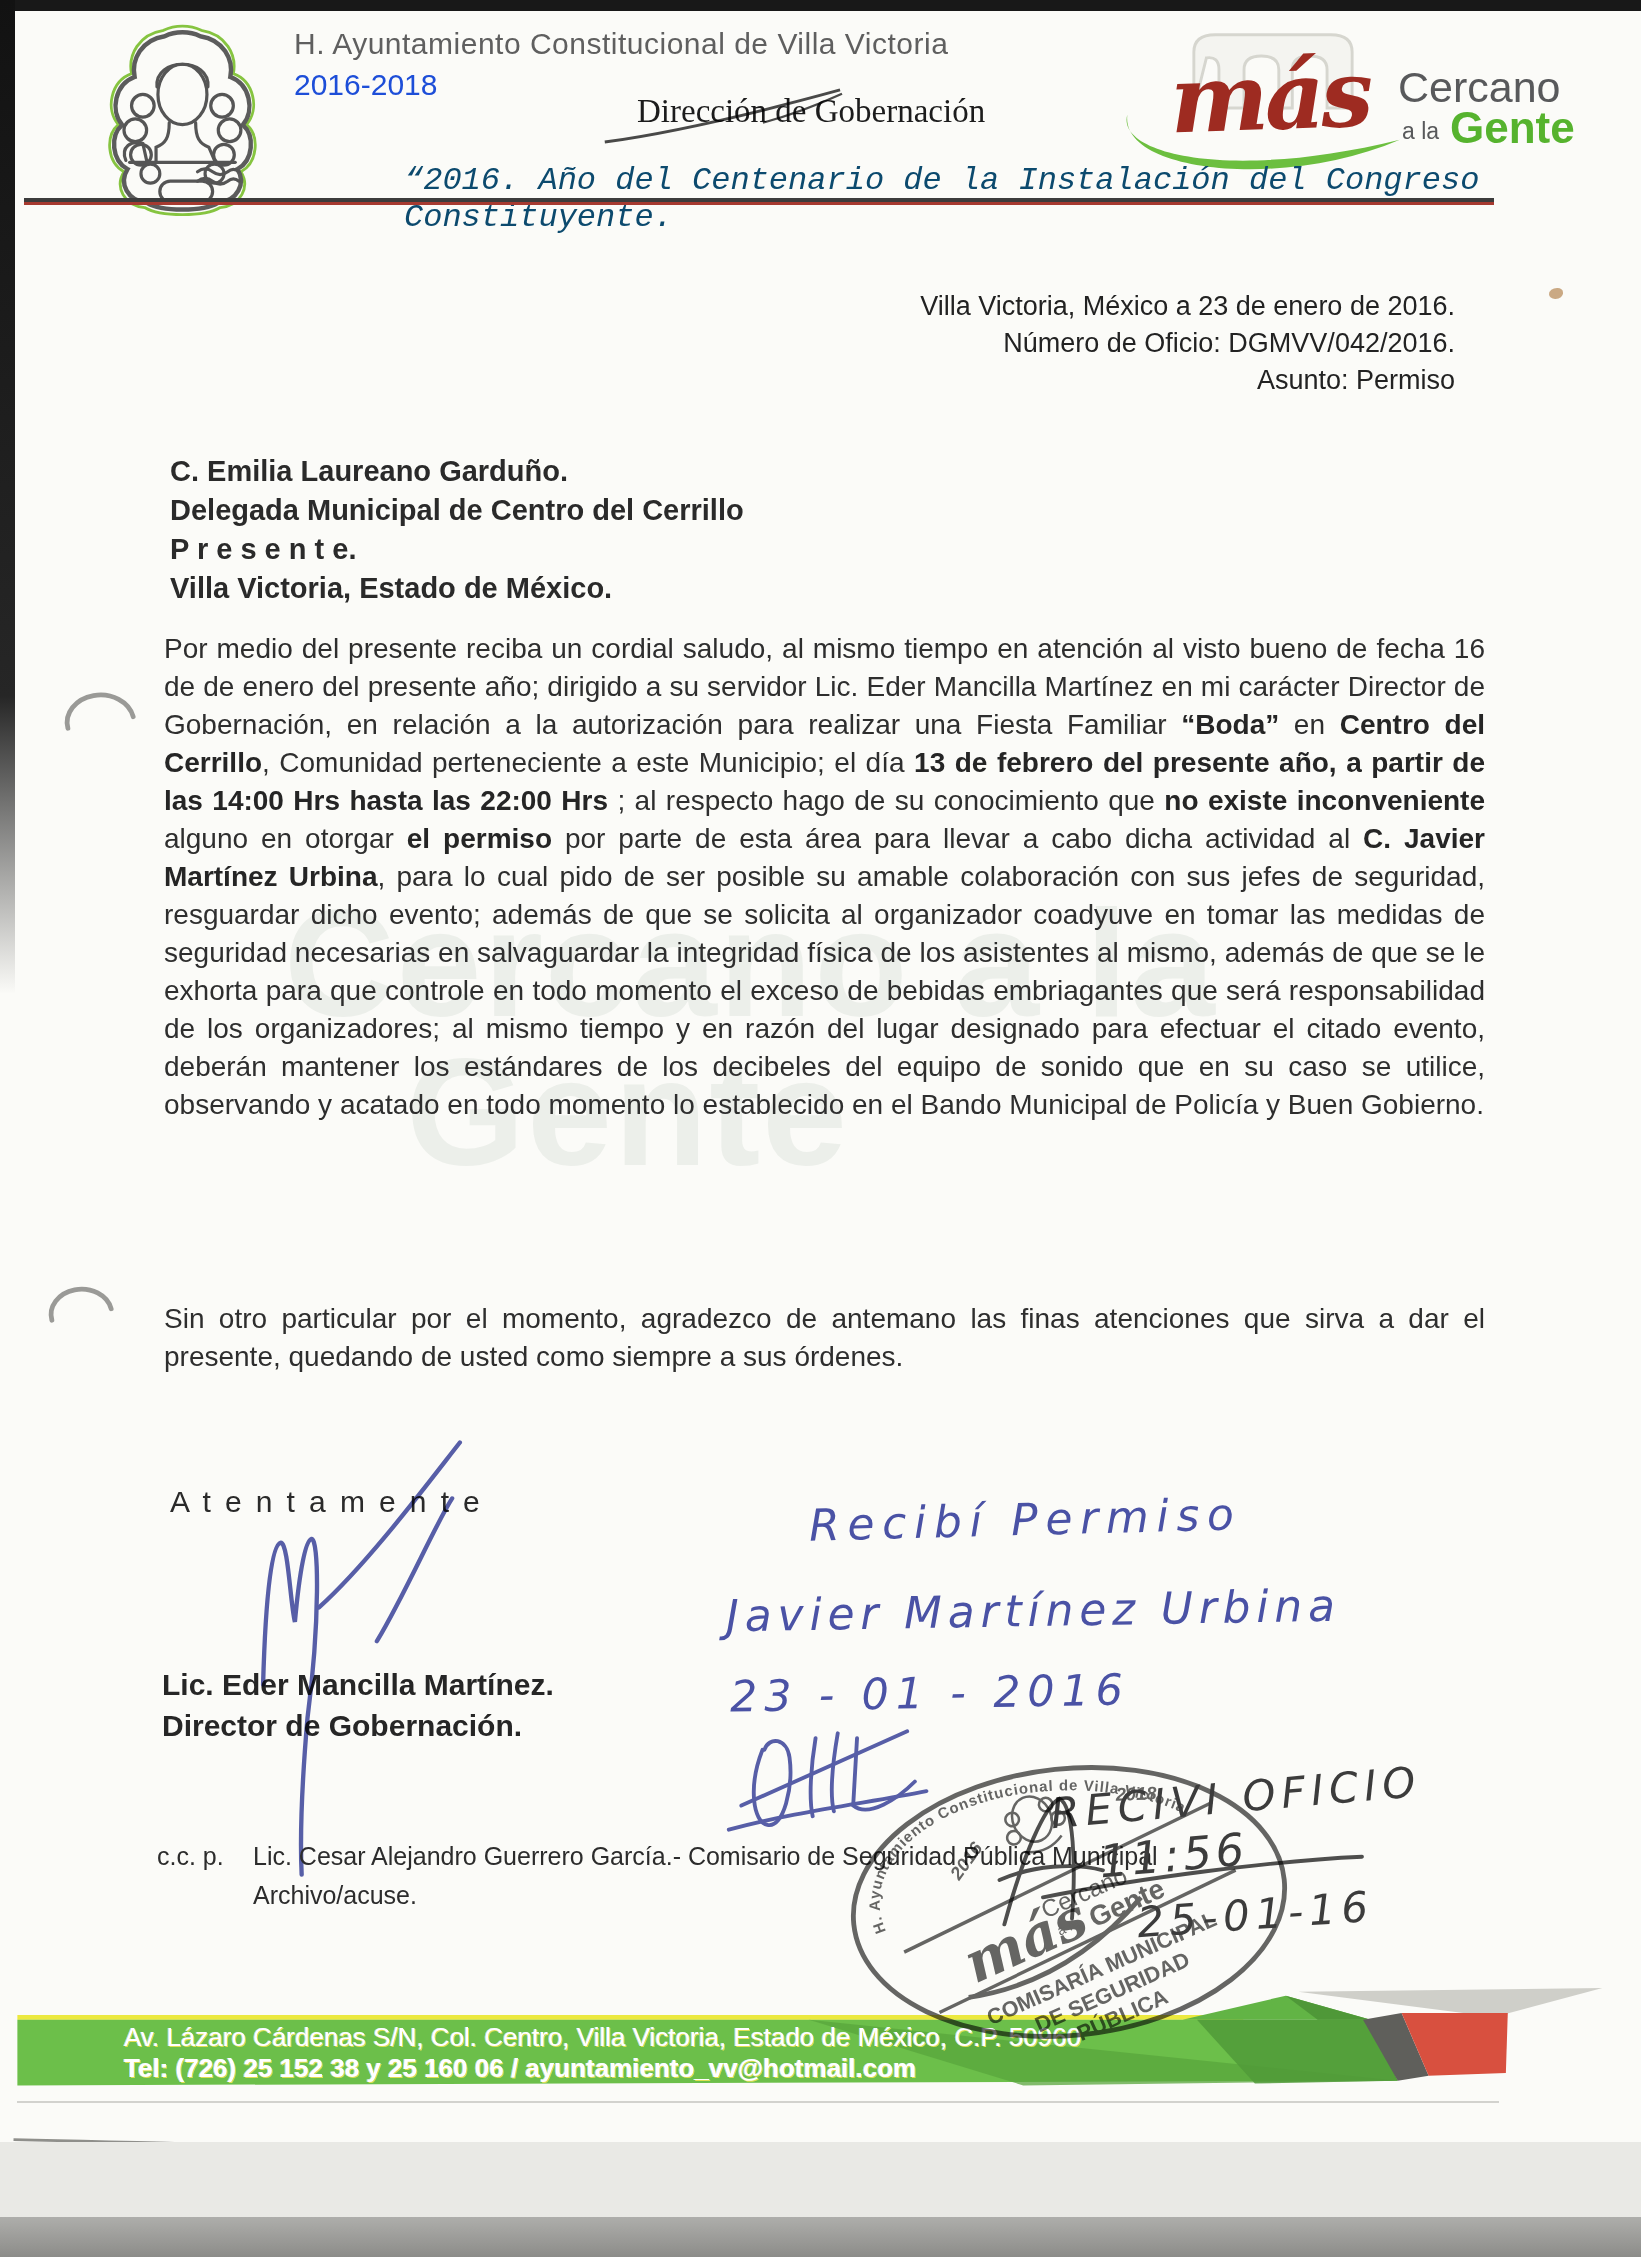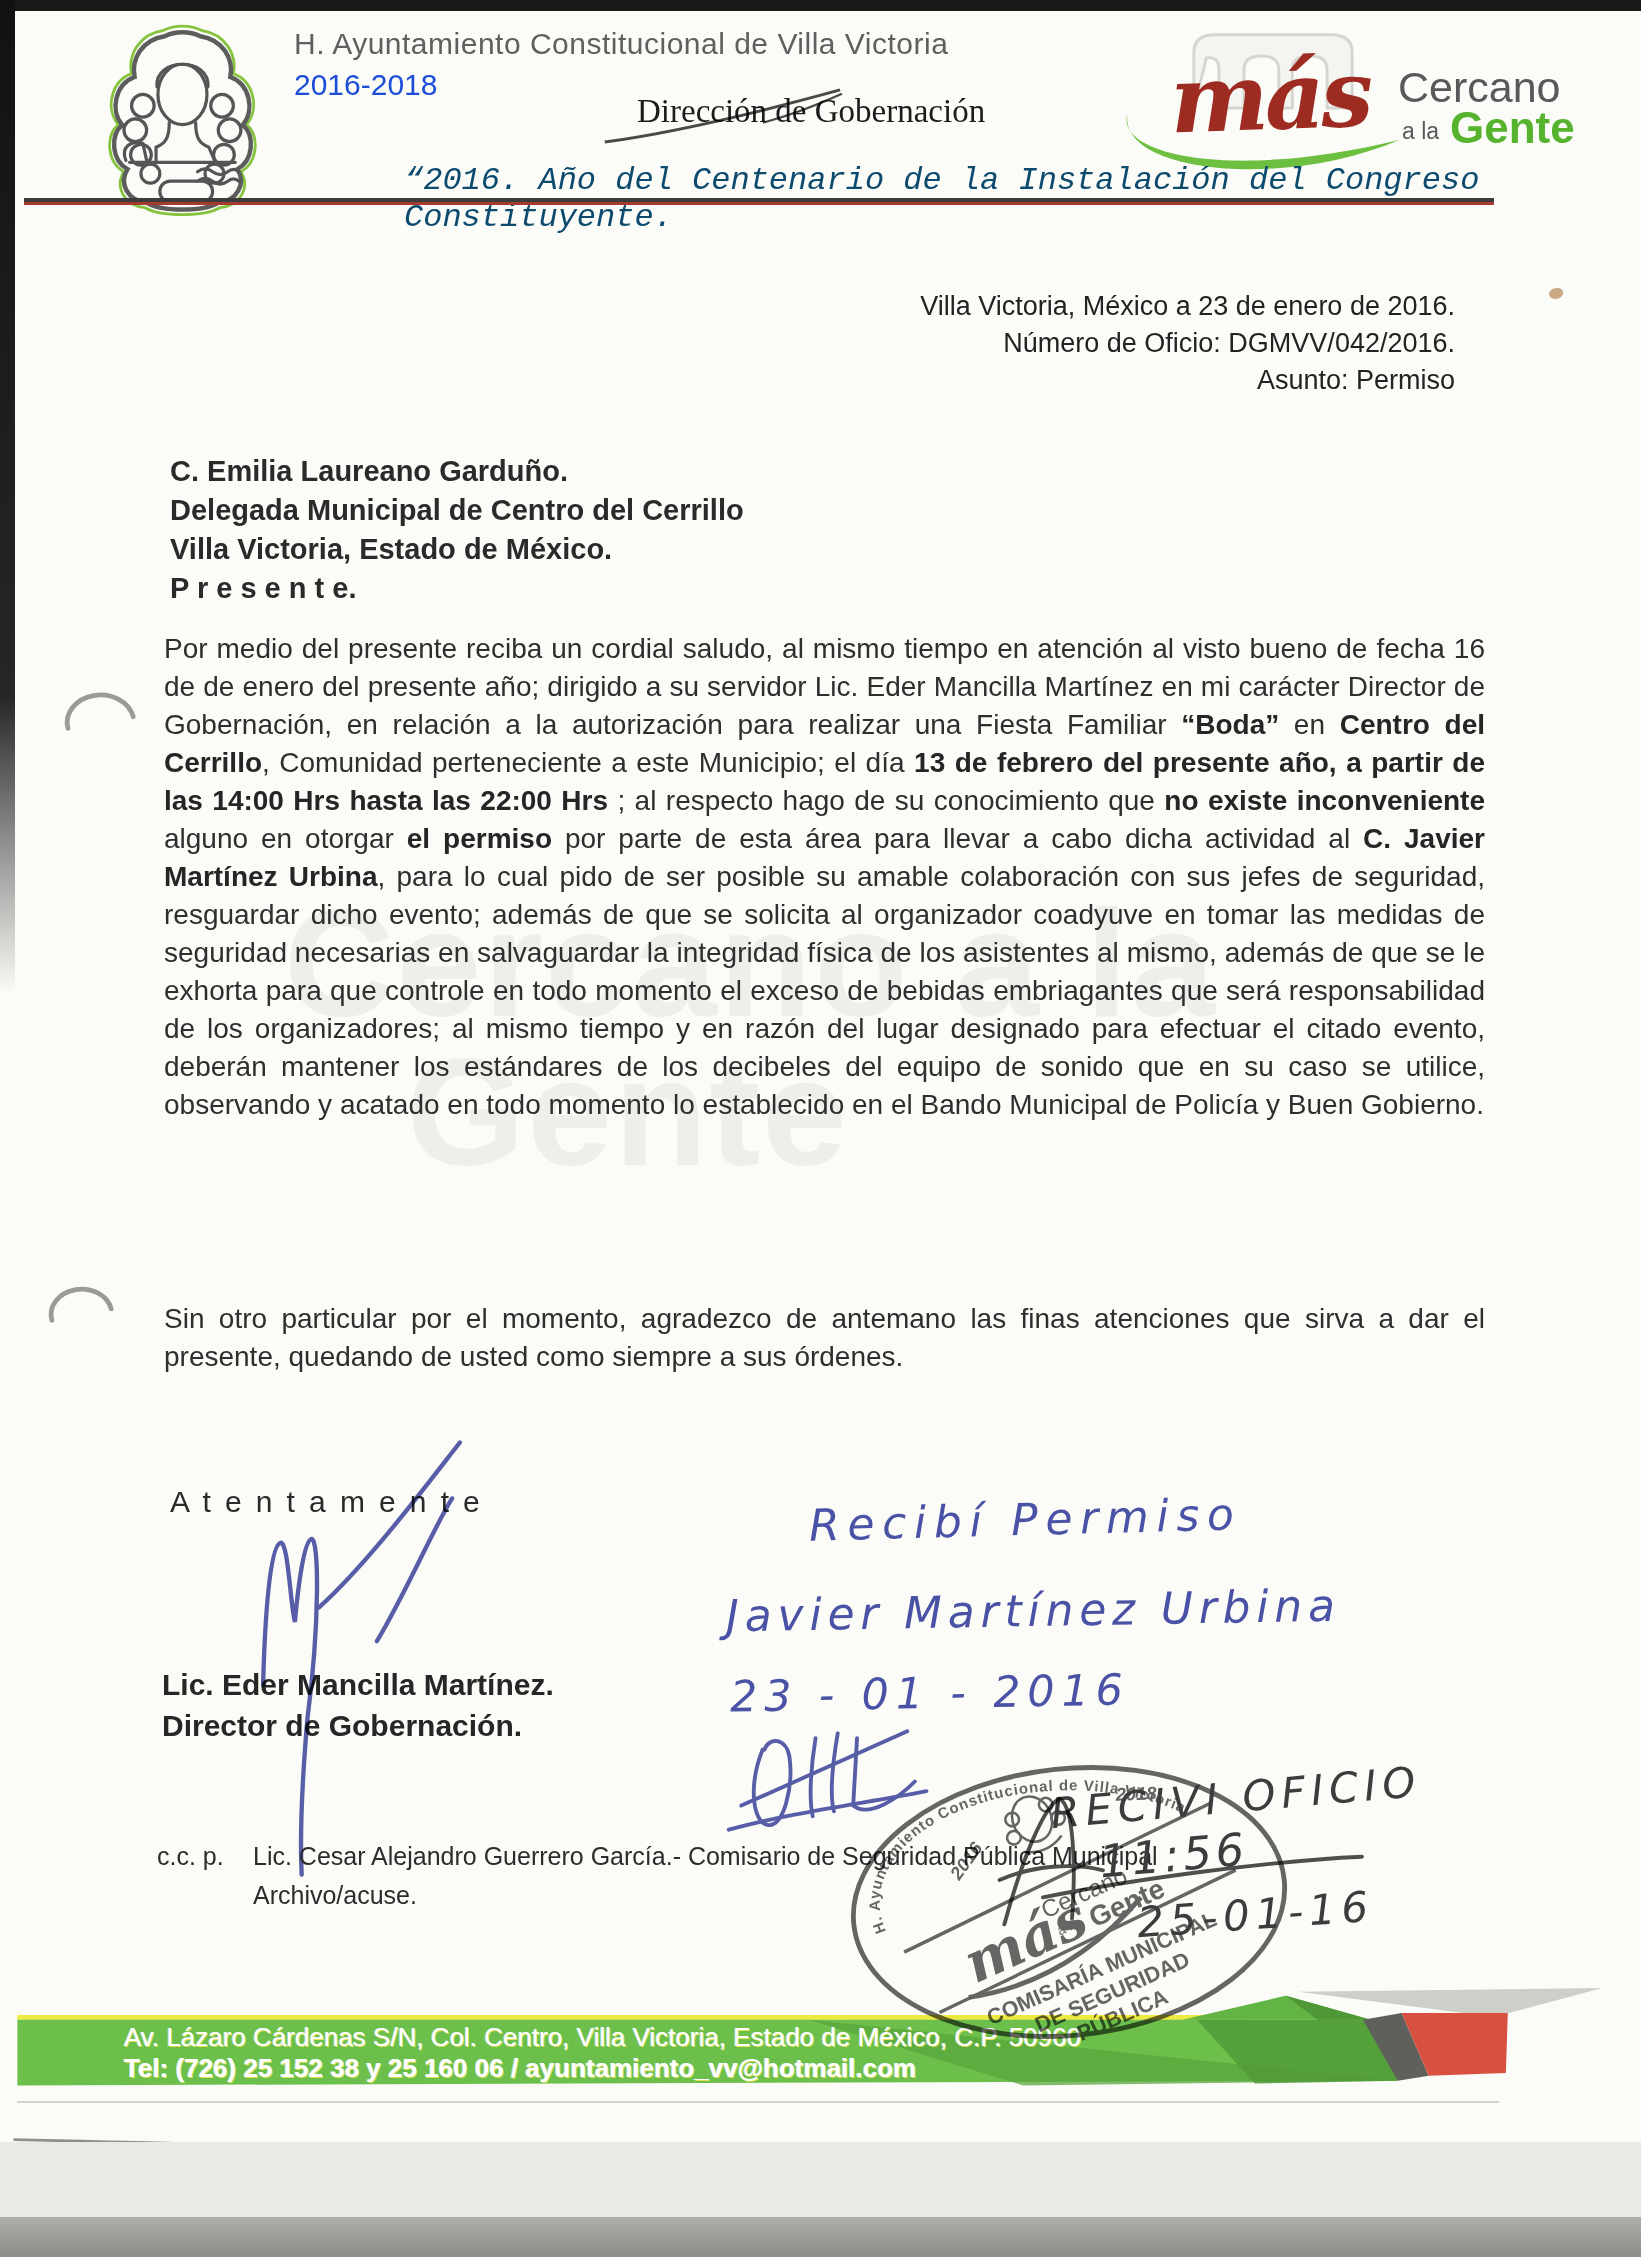--- a/index.html
+++ b/index.html
@@ -120,22 +120,22 @@
 
   <div class="abs meta">
     <div>Villa Victoria, México a 23 de enero de 2016.</div>
     <div>Número de Oficio: DGMVV/042/2016.</div>
     <div>Asunto: Permiso</div>
   </div>
 
   <div class="abs recipient">
     <div>C. Emilia Laureano Garduño.</div>
     <div>Delegada Municipal de Centro del Cerrillo</div>
+    <div>P r e s e n t e.</div>
     <div>Villa Victoria, Estado de México.</div>
-    <div>P r e s e n t e.</div>
   </div>
 
   <p class="abs bodypar p1"><span>Por medio del presente reciba un cordial saludo, al mismo tiempo en atención al visto bueno de fecha 16 de de enero del presente año; dirigido a su servidor Lic. Eder Mancilla Martínez en mi carácter Director de Gobernación, en relación a la autorización para realizar una Fiesta Familiar </span><b>“Boda”</b><span> en </span><b>Centro del Cerrillo</b><span>, Comunidad perteneciente a este Municipio; el día </span><b>13 de febrero del presente año, a partir de las 14:00 Hrs hasta las 22:00 Hrs</b><span> ; al respecto hago de su conocimiento que </span><b>no existe inconveniente</b><span> alguno en otorgar </span><b>el permiso</b><span> por parte de esta área para llevar a cabo dicha actividad al </span><b>C. Javier Martínez Urbina</b><span>, para lo cual pido de ser posible su amable colaboración con sus jefes de seguridad, resguardar dicho evento; además de que se solicita al organizador coadyuve en tomar las medidas de seguridad necesarias en salvaguardar la integridad física de los asistentes al mismo, además de que se le exhorta para que controle en todo momento el exceso de bebidas embriagantes que será responsabilidad de los organizadores; al mismo tiempo y en razón del lugar designado para efectuar el citado evento, deberán mantener los estándares de los decibeles del equipo de sonido que en su caso se utilice, observando y acatado en todo momento lo establecido en el Bando Municipal de Policía y Buen Gobierno.</span></p>
   <p class="abs bodypar p2">Sin otro particular por el momento, agradezco de antemano las finas atenciones que sirva a dar el presente, quedando de usted como siempre a sus órdenes.</p>
 
   <div class="abs atent">A t e n t a m e n t e</div>
   <div class="abs signame">Lic. Eder Mancilla Martínez.</div>
   <div class="abs sigtitle">Director de Gobernación.</div>
 
   <svg class="abs ink" style="left:145px;top:1429px;" width="676" height="463" viewBox="0 0 700 480">

